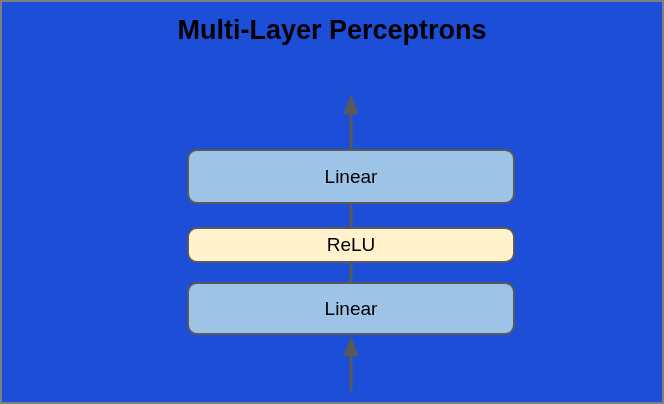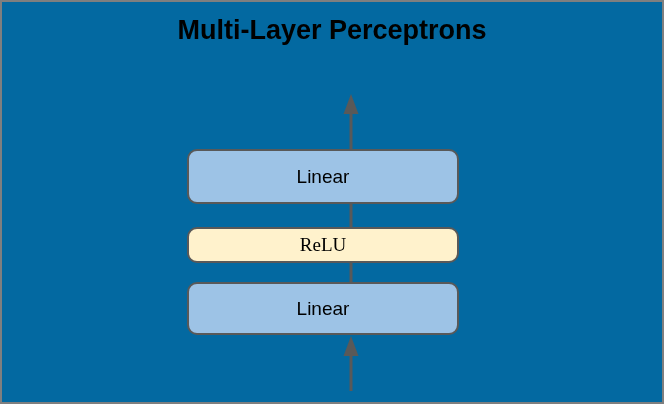--- a/index.html
+++ b/index.html
@@ -7,21 +7,21 @@
     padding: 0;
     background: #ffffff;
     font-family: "Liberation Sans", sans-serif;
   }
   .frame {
     position: relative;
     width: 664px;
     height: 404px;
     box-sizing: border-box;
     border: 2px solid #7f7f7f;
-    background: #0369a1;
+    background: #1d4ed8;
     overflow: hidden;
   }
   .title {
     position: absolute;
     top: 13px;
     left: 0;
     width: 100%;
     text-align: center;
     font-size: 27px;
     line-height: 31px;
@@ -38,34 +38,34 @@
     stroke: #595959;
     stroke-width: 3;
   }
   .connectors .hd {
     fill: #595959;
     stroke: none;
   }
   .node {
     position: absolute;
     left: 185px;
-    width: 272px;
+    width: 328px;
     box-sizing: border-box;
     border: 2px solid #595959;
     border-radius: 10px;
     display: flex;
     align-items: center;
     justify-content: center;
     font-size: 19px;
     color: #000000;
   }
   .node.blue  { background: #9dc3e6; }
   .node.cream { background: #fff2cc; }
   .node.top { top: 147px; height: 55px; }
-  .node.mid { top: 225px; height: 36px; font-family: Liberation Serif, serif; }
+  .node.mid { top: 225px; height: 36px; }
   .node.bot { top: 280px; height: 53px; }
 </style>
 </head>
 <body>
 
 <div class="frame">
 
   <div class="title">
     <div>Multi-Layer Perceptrons</div>
   </div>

